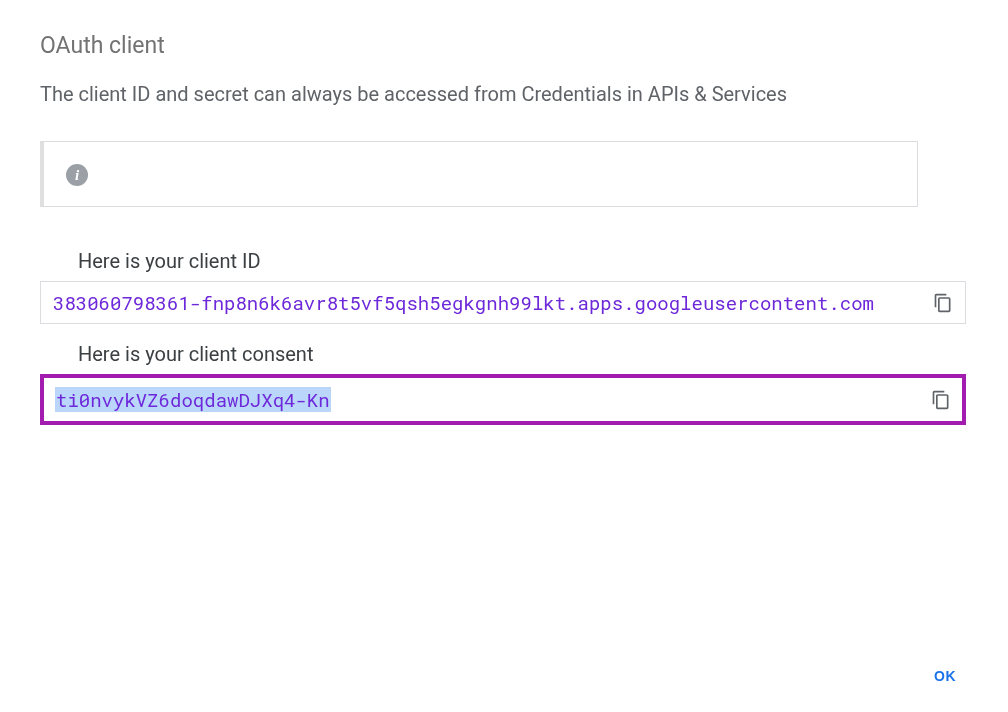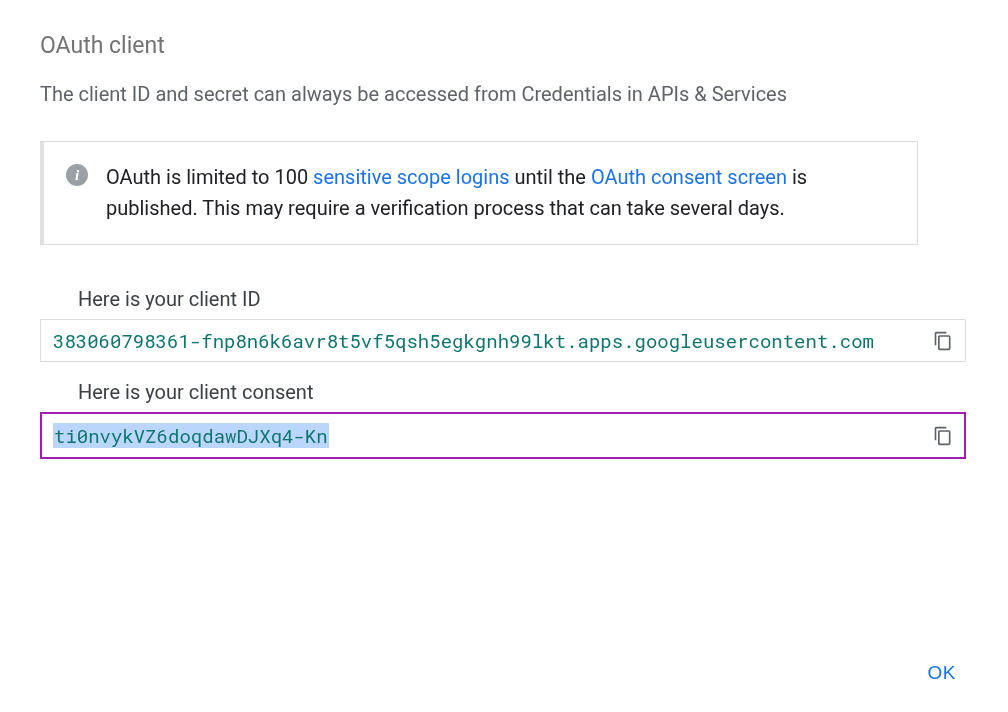--- a/index.html
+++ b/index.html
@@ -79,27 +79,27 @@
     .field-box {
       border: 1px solid #dadce0;
       padding: 8px 10px 8px 12px;
       display: flex;
       align-items: center;
       justify-content: space-between;
       max-width: 926px;
       margin-bottom: 18px;
     }
     .field-box.selected {
-      border: 2px solid #a21caf;
+      border: 4px solid #a21caf;
       padding: 9px 9px 9px 11px;
     }
     .field-value {
       font-family: 'Roboto Mono', 'Menlo', 'Consolas', monospace;
       font-size: 19px;
-      color: #0f766e;
+      color: #6d28d9;
       letter-spacing: 0;
       white-space: nowrap;
       overflow: hidden;
     }
     .field-value.highlighted {
       background: #bbd6fb;
       padding: 0 1px;
     }
     .copy-btn {
       flex-shrink: 0;
@@ -114,41 +114,38 @@
     .copy-btn svg {
       width: 20px;
       height: 20px;
       fill: #5f6368;
     }
     .ok-button {
       position: absolute;
       bottom: 20px;
       right: 40px;
       color: #1a73e8;
-      font-size: 19px;
-      font-weight: 400;
+      font-size: 14px;
+      font-weight: 700;
       letter-spacing: 0.5px;
       cursor: pointer;
       padding: 8px 12px;
       background: transparent;
       border: none;
     }
   </style>
 </head>
 <body>
 
 <h1 class="title">OAuth client</h1>
 
 <p class="subtitle">The client ID and secret can always be accessed from Credentials in APIs &amp; Services</p>
 
 <div class="info-box">
   <div class="info-icon"></div>
-  <div class="info-text">
-    <span>OAuth is limited to 100 </span><a>sensitive scope logins</a><span> until the </span><a>OAuth consent screen</a><span> is published. This may require a verification process that can take several days.</span>
-  </div>
 </div>
 
 <div class="field-label">Here is your client ID</div>
 <div class="field-box">
   <span class="field-value">383060798361-fnp8n6k6avr8t5vf5qsh5egkgnh99lkt.apps.googleusercontent.com</span>
   <div class="copy-btn">
     <svg viewBox="0 0 24 24">
         <path d="M16 1H4c-1.1 0-2 .9-2 2v14h2V3h12V1zm3 4H8c-1.1 0-2 .9-2 2v14c0 1.1.9 2 2 2h11c1.1 0 2-.9 2-2V7c0-1.1-.9-2-2-2zm0 16H8V7h11v14z"></path>
       </svg>
   </div>

